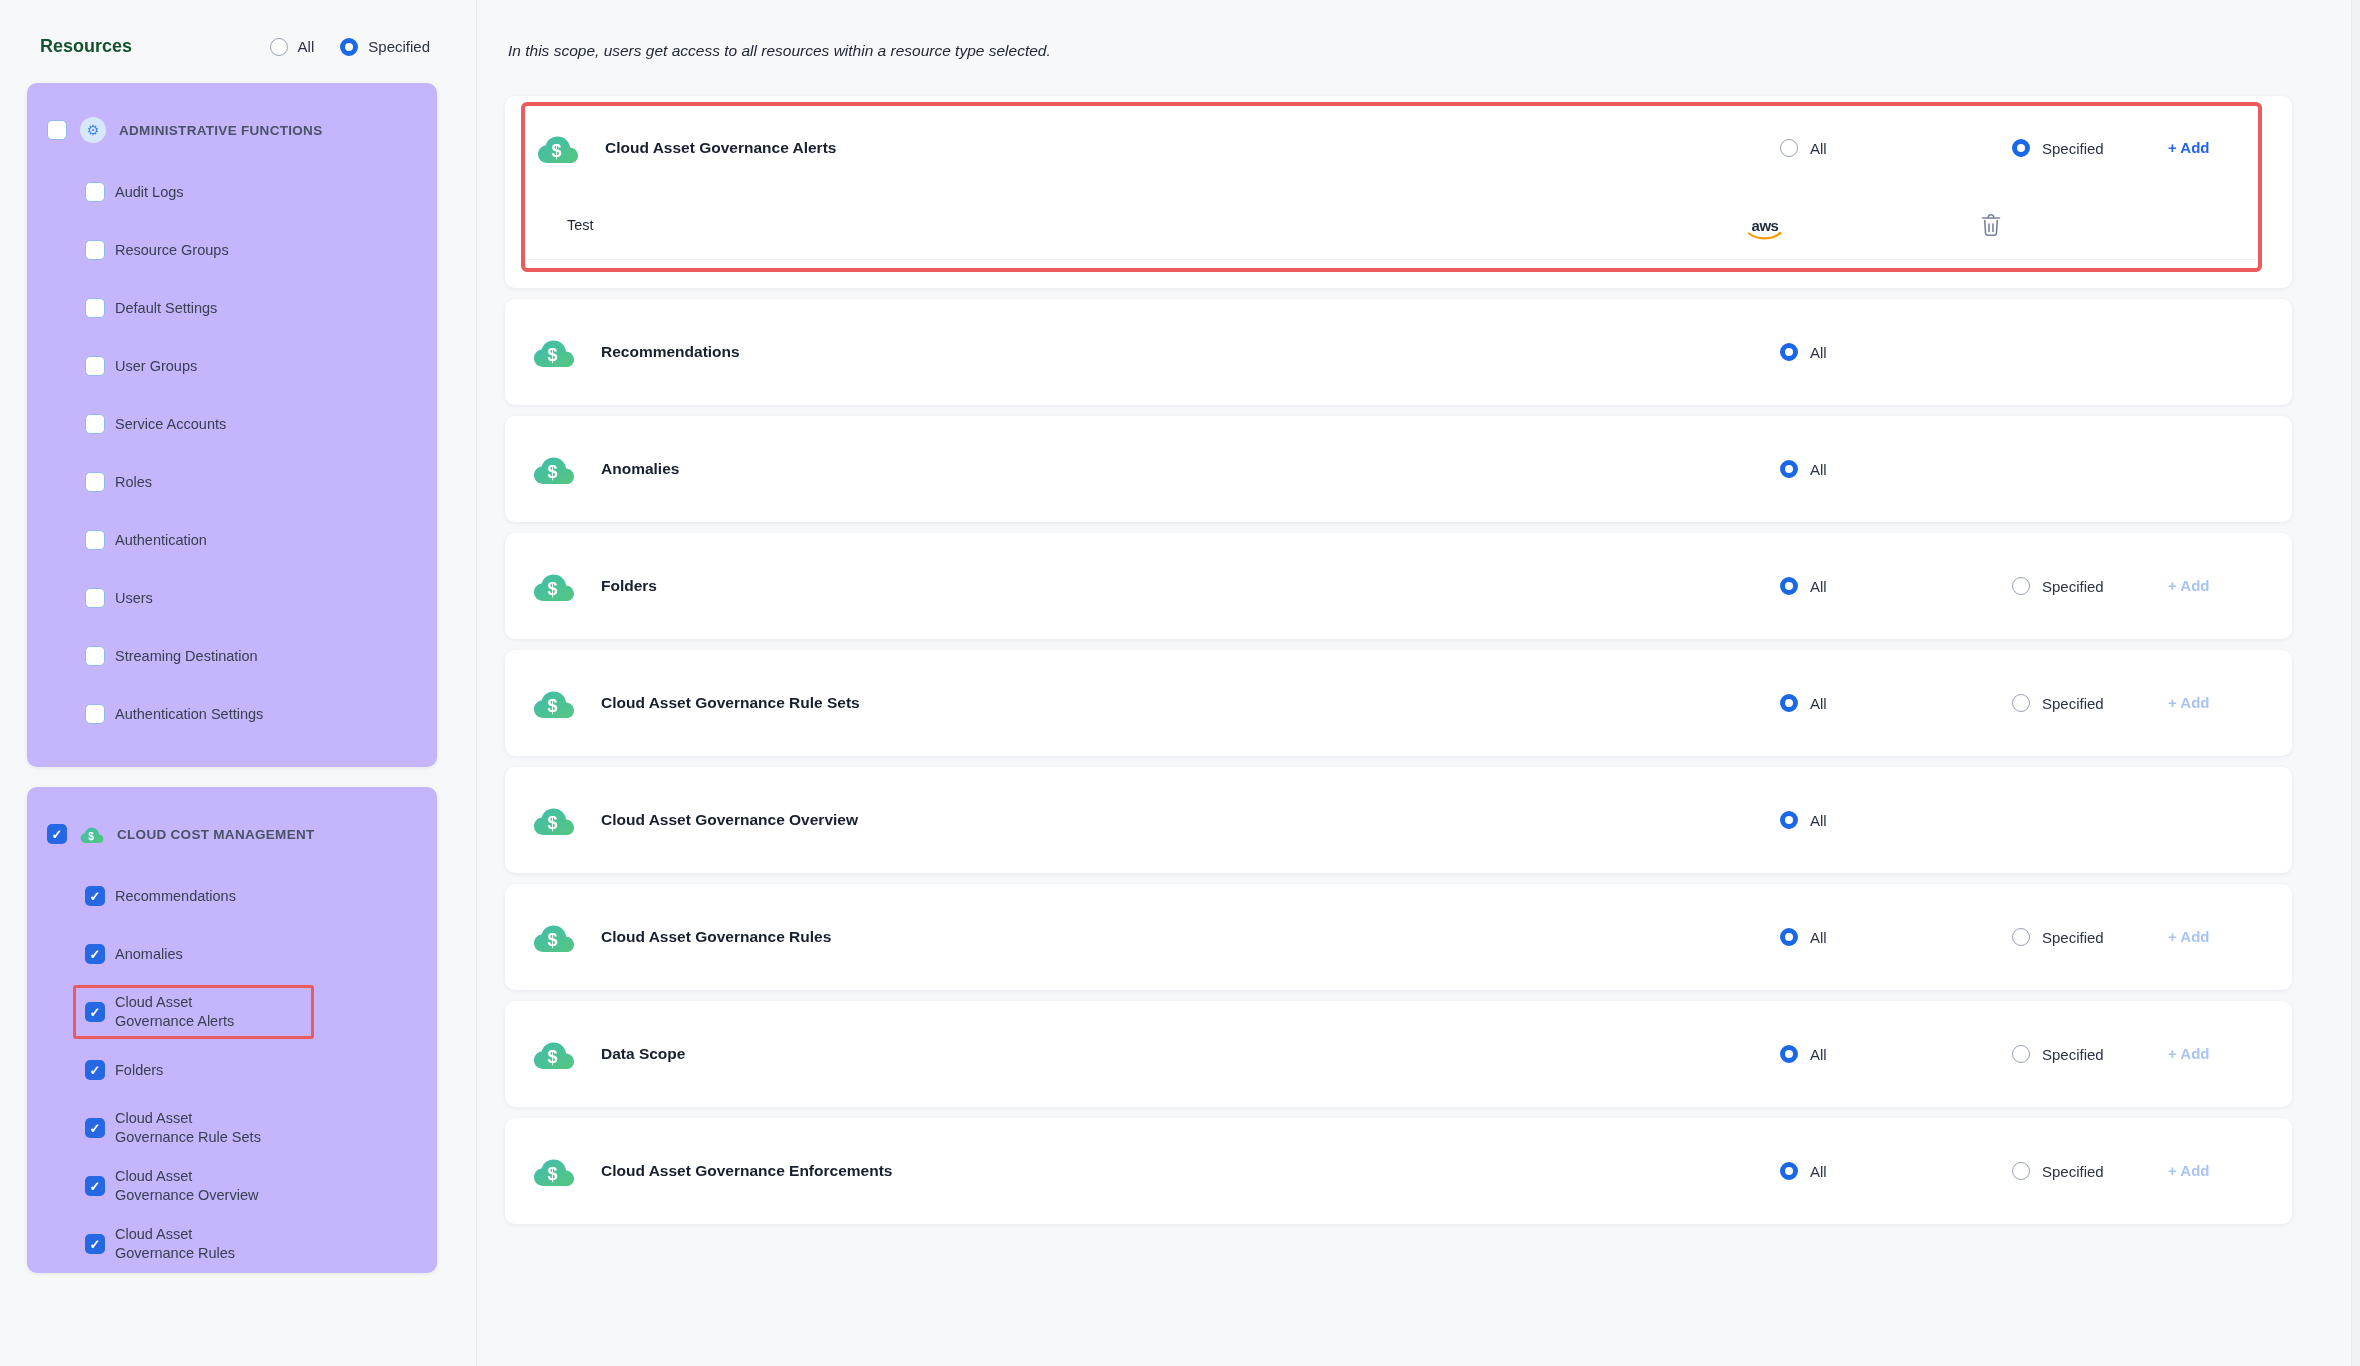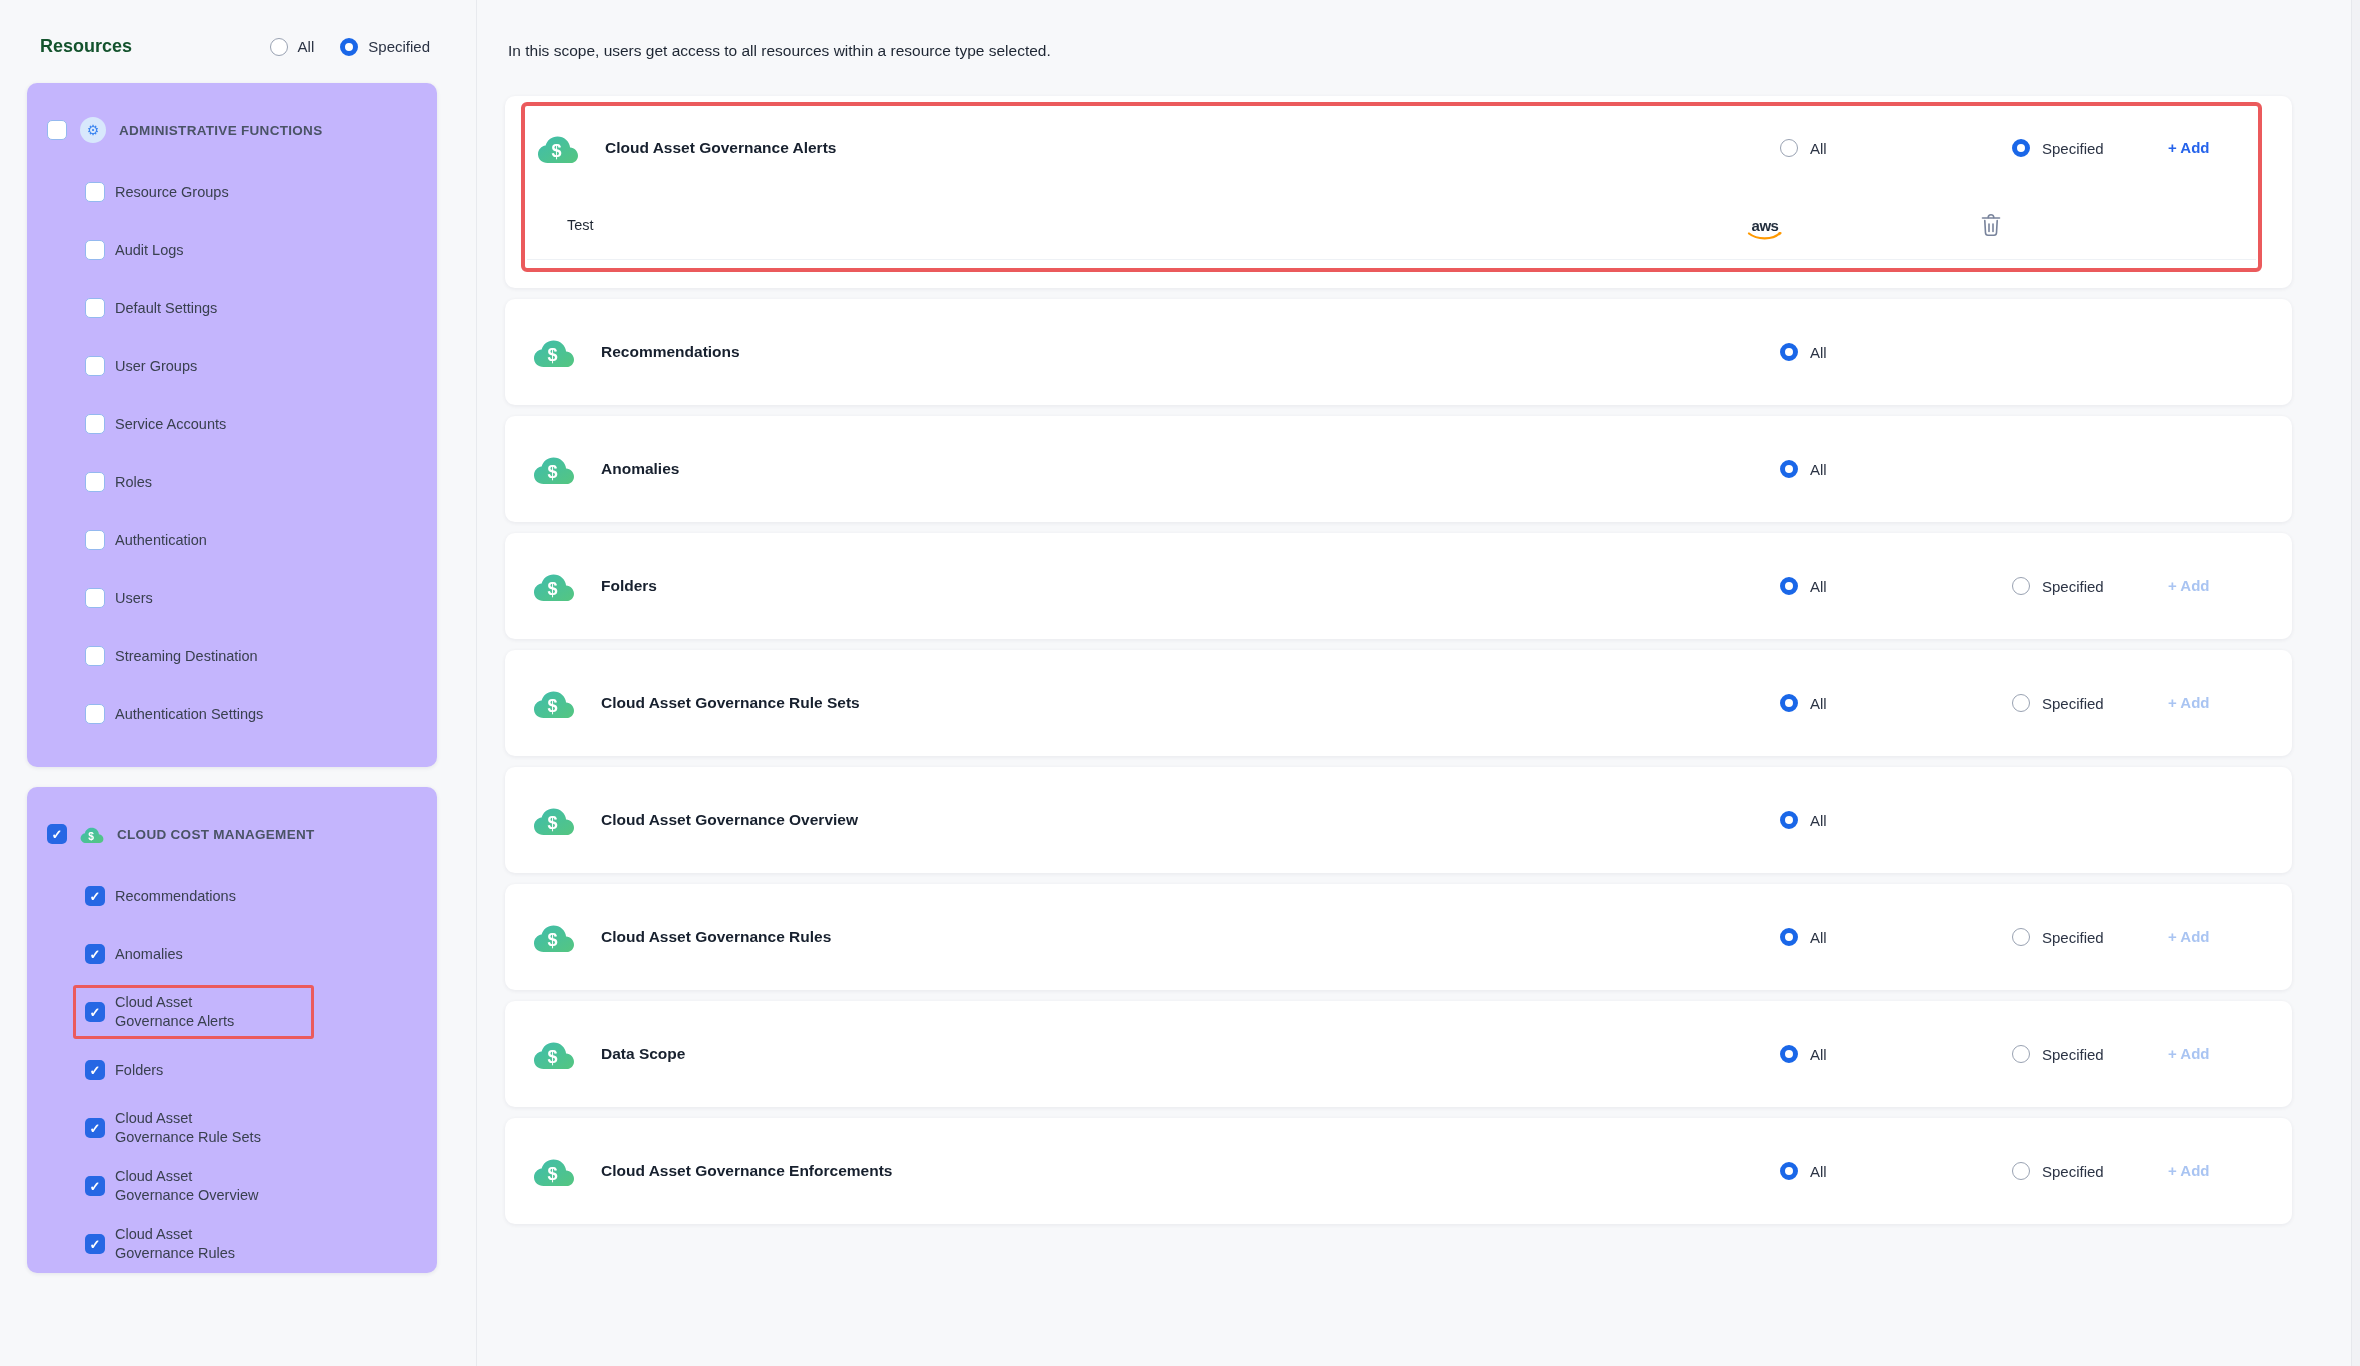--- a/index.html
+++ b/index.html
@@ -36,21 +36,21 @@
   .gear-badge::after { content:"⚙"; font-size:14px; color:#3C86F1; line-height:1; }
 
   .sb-items { margin-top:16px; }
   .sb-item { display:flex; align-items:center; gap:10px; padding-left:58px; min-height:58px; }
   .sb-item-label { font-size:14.5px; color:#39404F; max-width:160px; line-height:19px; }
   .sb-item.hl { padding-left:46px; }
   .hl-box { border:3px solid #EB5A5C; border-radius:3px; margin:2px 0; padding:5px 36px 5px 9px; display:flex; align-items:center; gap:10px; }
 
   
   .main { flex:1; padding-left:28px; position:relative; }
-  .desc { font-size:15.5px; color:#1E2633; margin:42px 0 36px 3px; }
+  .desc { font-size:15.5px; color:#1E2633; margin:42px 0 36px 3px;font-style:italic; }
   .cards { display:flex; flex-direction:column; gap:11px; width:1787px; }
   .mcard { background:#fff; border-radius:10px; box-shadow:0 1px 4px rgba(25,33,61,0.07); }
   .mrow { display:flex; align-items:center; height:106px; padding-left:28px; }
   .cloudicon { display:flex; }
   .mtitle { font-size:15.5px; font-weight:bold; color:#17202E; margin-left:26px; flex:1; }
 
   .col-all  { width:235px; display:flex; align-items:center; gap:12px; padding-left:33px; }
   .col-spec { width:150px; display:flex; align-items:center; gap:12px; padding-left:30px; }
   .col-add  { width:160px; padding-left:36px; }
   .rlabel { font-size:15px; color:#2B3344; }
@@ -103,25 +103,25 @@
 
     <div class="sb-card">
       <div class="sb-ghead">
         <span class="cb un"></span>
         <span class="gear-badge"></span>
         <span class="sb-gtitle">ADMINISTRATIVE FUNCTIONS</span>
       </div>
       <div class="sb-items">
         <div class="sb-item">
             <span class="cb un"></span>
+            <span class="sb-item-label">Audit Logs</span>
+          </div>
+        <div class="sb-item">
+            <span class="cb un"></span>
             <span class="sb-item-label">Resource Groups</span>
-          </div>
-        <div class="sb-item">
-            <span class="cb un"></span>
-            <span class="sb-item-label">Audit Logs</span>
           </div>
         <div class="sb-item">
             <span class="cb un"></span>
             <span class="sb-item-label">Default Settings</span>
           </div>
         <div class="sb-item">
             <span class="cb un"></span>
             <span class="sb-item-label">User Groups</span>
           </div>
         <div class="sb-item">

